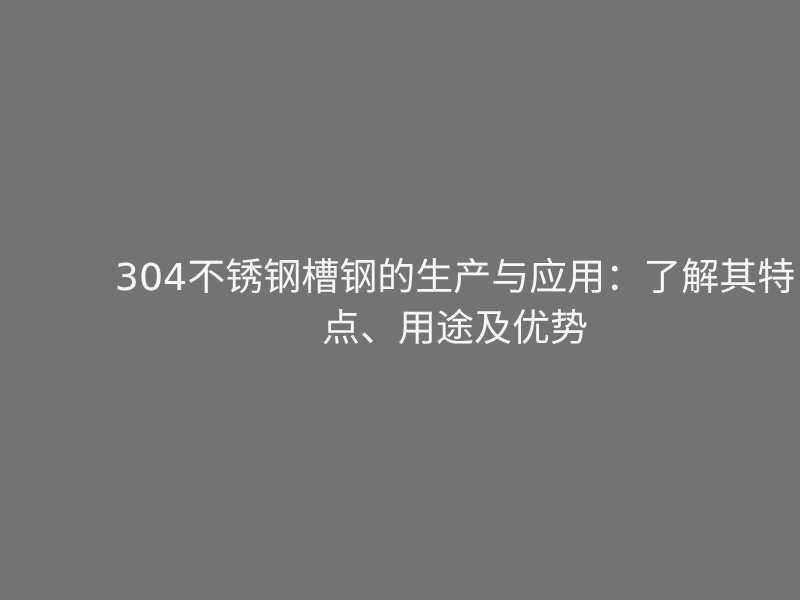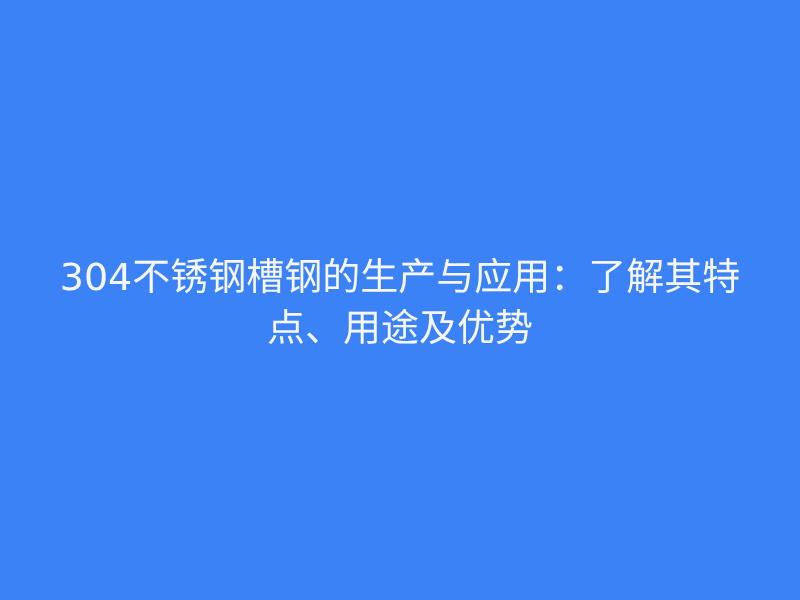--- a/index.html
+++ b/index.html
@@ -43,21 +43,21 @@
     letter-spacing: 0px;
     color: #f7f7f7;
     text-align: center;
     word-break: break-all;
     white-space: normal;
   }
 </style>
 </head>
 <body>
 
-<div id="banner-canvas" style="background-color: #3b82f6;">
+<div id="banner-canvas" style="background-color: #737373; justify-content: flex-end;">
 
   <div id="title-block">
 
     <h1 id="headline" style="color: rgb(247, 247, 247);">304不锈钢槽钢的生产与应用：了解其特点、用途及优势</h1>
 
   </div>
 
 </div>
 
 </body></html>

